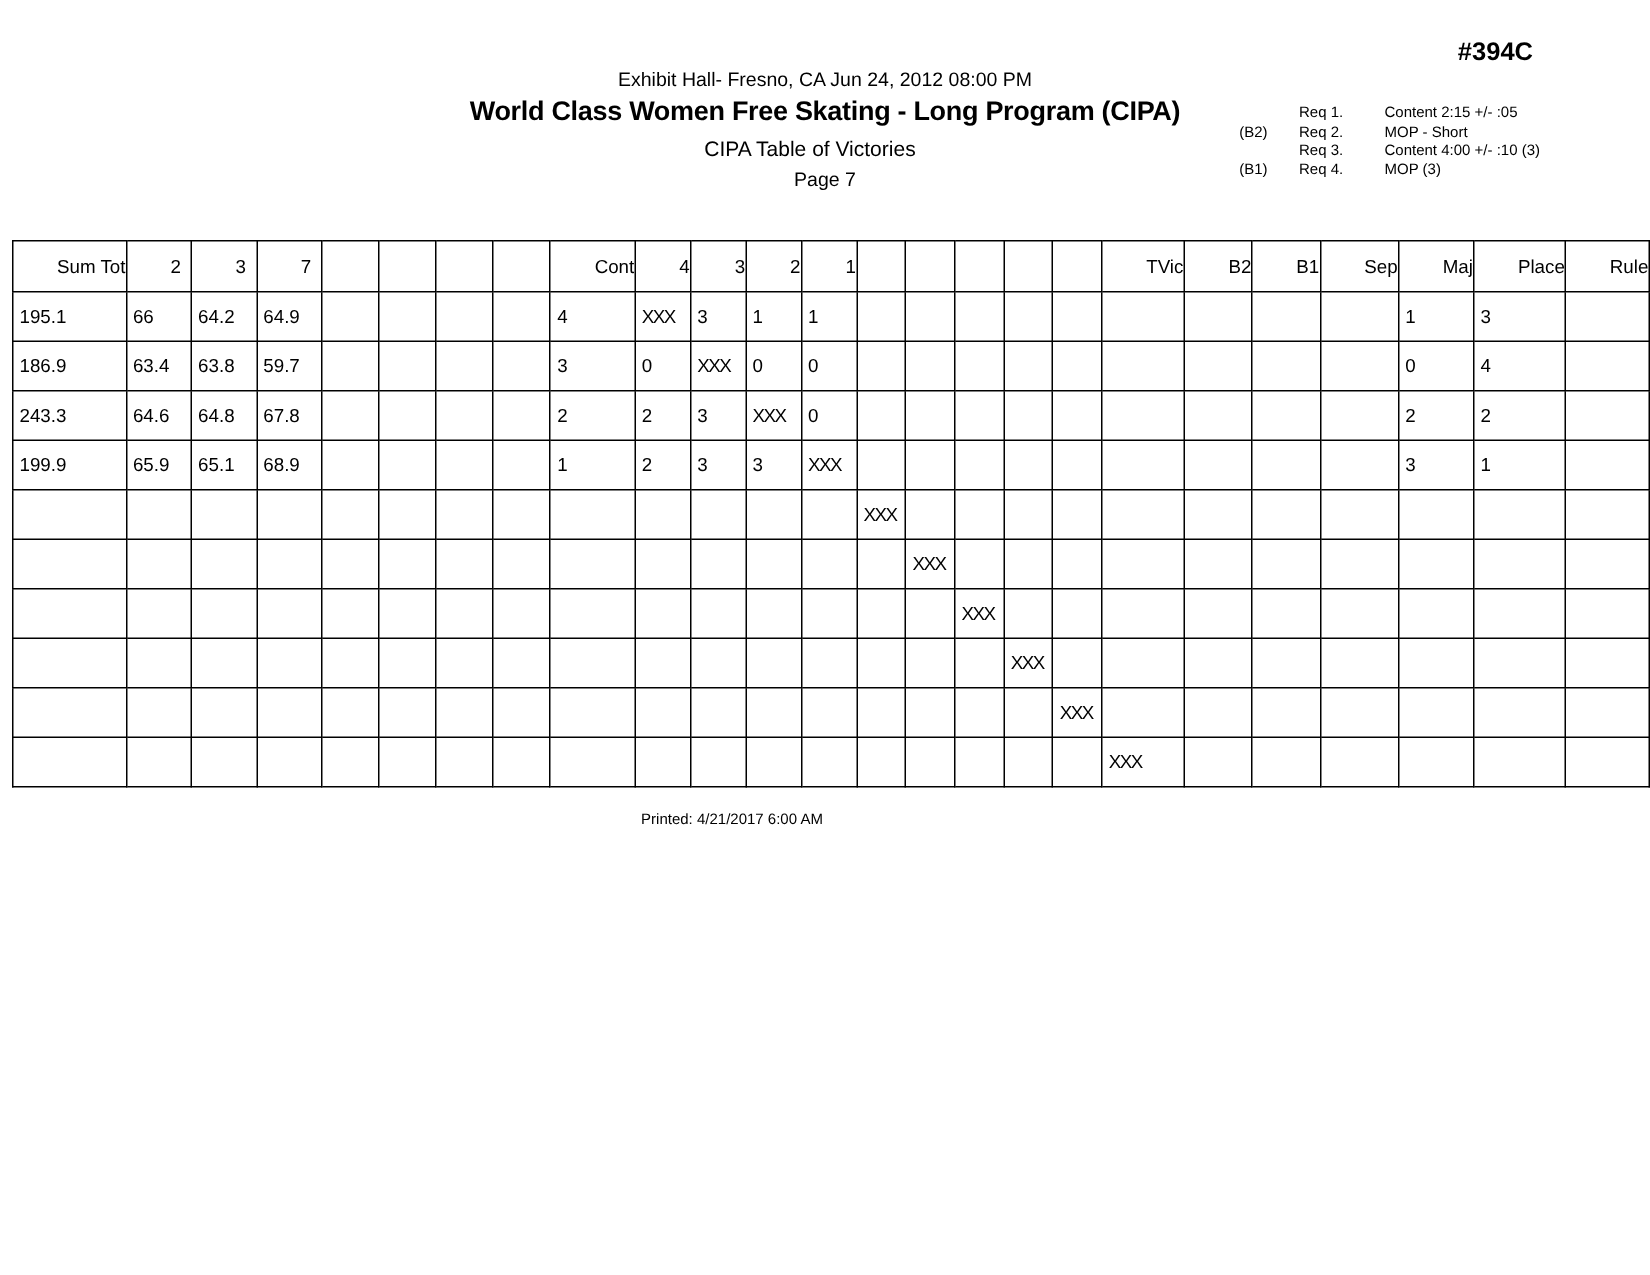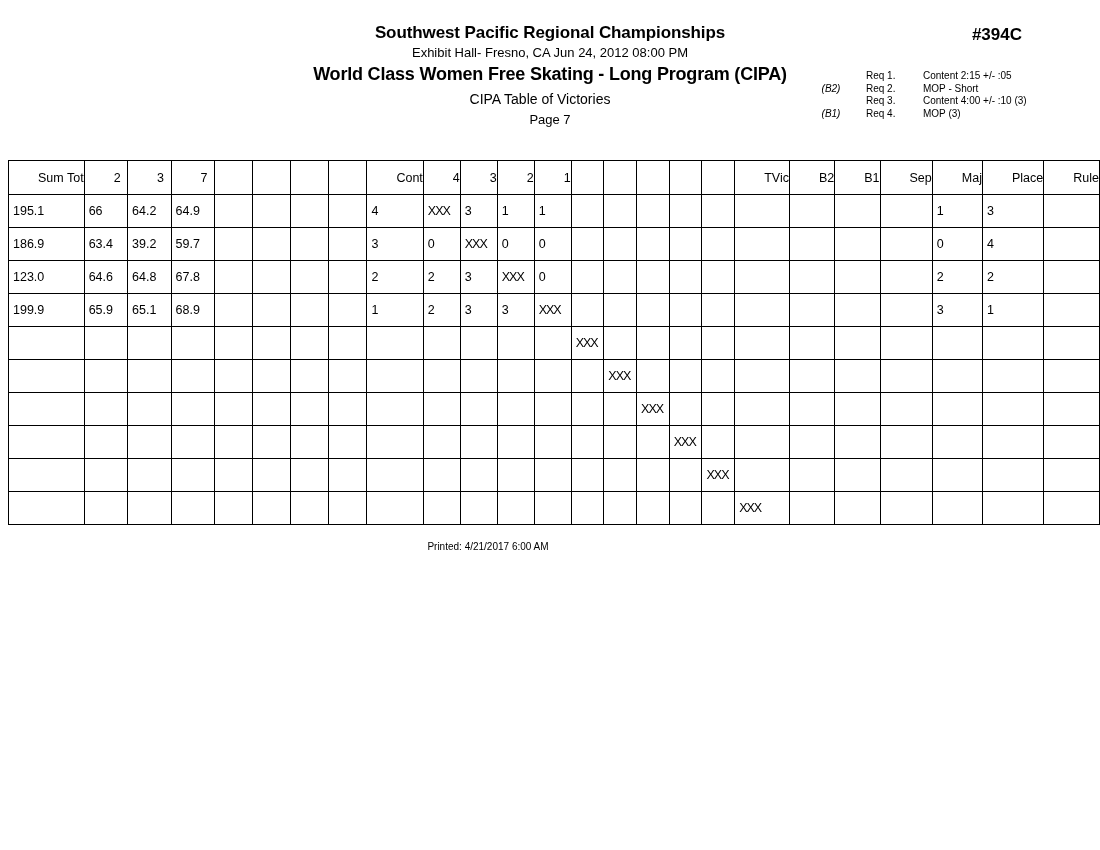--- a/index.html
+++ b/index.html
@@ -84,22 +84,21 @@
   }
   .req-row {
     display: flex;
     align-items: baseline;
     white-space: nowrap;
     gap: 21px;
   }
   .req-tag {
     display: inline-block;
     width: 28px;
-    text-align: center;
-    font-style: italic;
+    text-align: right;
   }
   .req-label {
     display: inline-block;
     width: 36px;
   }
   .req-text {
     display: inline-block;
   }
 
   
@@ -150,21 +149,20 @@
     left: 0;
     width: 976px;
     text-align: center;
     font-size: 10px;
   }
 </style>
 </head>
 <body>
 
 <div class="header">
-  <div class="hdr-title-1">Southwest Pacific Regional Championships</div>
   <div class="hdr-sub-1">Exhibit Hall-  Fresno, CA  Jun 24, 2012  08:00 PM</div>
   <div class="hdr-title-2">World Class Women Free Skating - Long Program (CIPA)</div>
   <div class="hdr-sub-2">CIPA Table of Victories</div>
   <div class="hdr-page">Page 7</div>
   <div class="hdr-event-num">#394C</div>
 
   <div class="reqs">
     <div class="req-row">
       <span class="req-tag"></span>
       <span class="req-label">Req 1.</span>
@@ -270,21 +268,21 @@
           <td></td>
           <td></td>
           <td></td>
           <td>1</td>
           <td class="place-cell">3</td>
           <td></td>
         </tr>
         <tr>
           <td>186.9</td>
           <td>63.4</td>
-          <td>39.2</td>
+          <td>63.8</td>
           <td>59.7</td>
           <td></td>
           <td></td>
           <td></td>
           <td></td>
           <td>3</td>
           <td>0</td>
           <td class="xxx">XXX</td>
           <td>0</td>
           <td>0</td>
@@ -295,21 +293,21 @@
           <td></td>
           <td></td>
           <td></td>
           <td></td>
           <td></td>
           <td>0</td>
           <td class="place-cell">4</td>
           <td></td>
         </tr>
         <tr>
-          <td>123.0</td>
+          <td>243.3</td>
           <td>64.6</td>
           <td>64.8</td>
           <td>67.8</td>
           <td></td>
           <td></td>
           <td></td>
           <td></td>
           <td>2</td>
           <td>2</td>
           <td>3</td>

